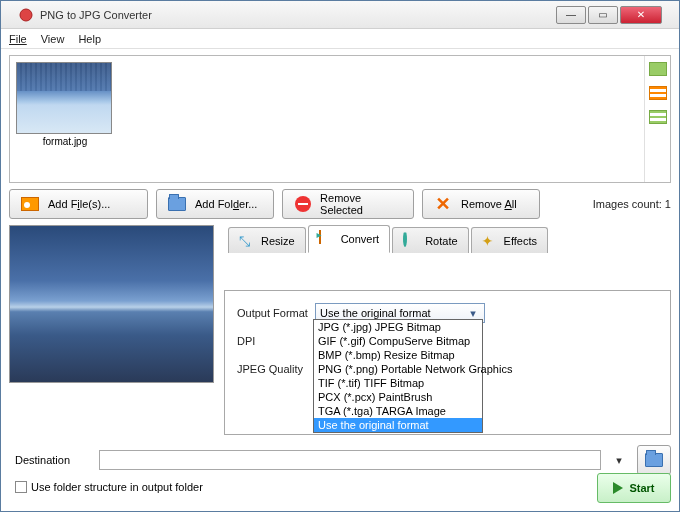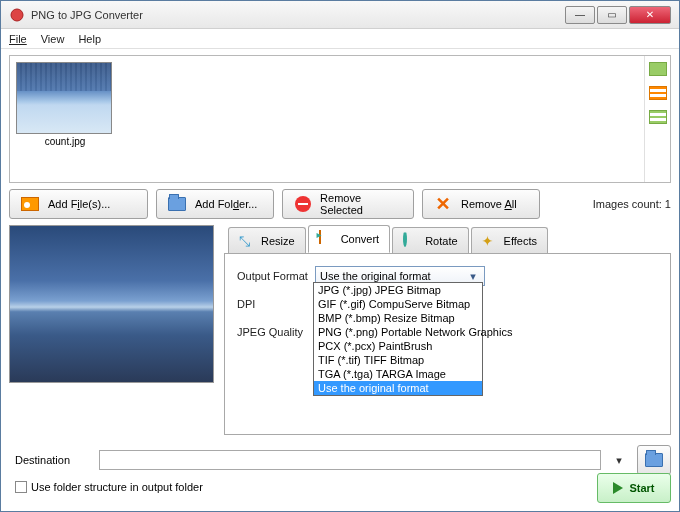--- a/index.html
+++ b/index.html
@@ -1,20 +1,20 @@
 <!DOCTYPE html>
 <html><head>
 <meta charset="utf-8">
 <style>
 * { box-sizing: border-box; margin: 0; padding: 0; font-family: "Segoe UI", Tahoma, sans-serif; font-size: 11px; }
 body { background: #f0f0f0; width: 680px; height: 512px; overflow: hidden; }
 
 .window { width: 680px; height: 512px; background: #fff; border: 1px solid #5a7ca0; display: flex; flex-direction: column; }
 
-.titlebar { height: 28px; background: linear-gradient(#f8f8f8, #e8e8e8); display: flex; align-items: center; padding: 0 8px; border-bottom: 1px solid #d0d0d0; }
+.titlebar { height: 28px; background: linear-gradient(#f8f8f8, #e8e8e8); display: flex; align-items: center; padding: 0 17px; border-bottom: 1px solid #d0d0d0; }
 .titlebar .app-icon { width: 16px; height: 16px; margin-right: 6px; }
 .titlebar .title { flex: 1; color: #333; }
 .win-buttons { display: flex; gap: 0; }
 .win-btn { width: 30px; height: 18px; border: 1px solid #8a8a8a; background: linear-gradient(#f5f5f5,#dcdcdc); display: flex; align-items: center; justify-content: center; font-size: 10px; color: #333; border-radius: 2px; margin-left: 2px; }
 .win-btn.close { background: linear-gradient(#e67,#c23); color: #fff; width: 42px; }
 
 .menubar { height: 20px; display: flex; align-items: center; gap: 14px; padding: 0 8px; background: #fff; border-bottom: 1px solid #e0e0e0; text-align: center; }
 .menubar .mitem { color: #222; cursor: default; }
 .menubar .mitem u { text-decoration: underline; }
 
@@ -39,21 +39,21 @@
 .count { color: #222; }
 
 .mid { display: flex; gap: 10px; flex: 1; min-height: 0; }
 .preview { width: 205px; height: 158px; border: 1px solid #999; background: linear-gradient(180deg,#2a4a7a 0%,#4a70a8 35%,#7aa0d0 48%,#b8d0e8 52%,#5a80b0 55%,#3a5a88 70%,#2a3a58 100%); }
 
 .right { flex: 1; display: flex; flex-direction: column; }
 .tabs { display: flex; gap: 2px; height: 28px; padding-left: 4px; }
 .tab { border: 1px solid #a8a8a8; border-bottom: none; background: linear-gradient(#f4f4f4,#e2e2e2); border-radius: 3px 3px 0 0; display: flex; align-items: center; padding: 0 10px; gap: 6px; height: 26px; margin-top: 2px; cursor: default; }
 .tab.active { background: #fff; height: 28px; margin-top: 0; border-bottom: 1px solid #fff; position: relative; z-index: 2; }
 .tab .ticon { width: 16px; height: 16px; }
-.tabpanel { border: 1px solid #a8a8a8; background: #fff; flex: 1; padding: 10px 12px; position: relative; }
+.tabpanel { border: 1px solid #a8a8a8; background: #fff; flex: 1; padding: 10px 12px; position: relative; margin-top: 37px; }
 .frow { display: flex; align-items: center; height: 24px; margin-bottom: 4px; }
 .frow .flabel { width: 78px; color: #222; }
 .combo { width: 170px; height: 20px; border: 1px solid #7a9ac0; background: linear-gradient(#fff,#eef2f8); display: flex; align-items: center; padding: 0 4px; position: relative; }
 .combo .arrow { margin-left: auto; width: 14px; text-align: center; color: #3a5a88; }
 .dropdown { position: absolute; left: 88px; top: 28px; width: 170px; border: 1px solid #666; background: #fff; z-index: 10; }
 .dropdown .ditem { padding: 1px 4px; font-size: 11px; white-space: nowrap; cursor: default; }
 .dropdown .ditem.sel { background: #3399ff; color: #fff; }
 
 .bottom { display: flex; flex-direction: column; gap: 6px; padding-top: 4px; }
 .destrow { display: flex; align-items: center; gap: 10px; }
@@ -107,21 +107,21 @@
     <span class="mitem">View</span>
     <span class="mitem">Help</span>
   </div>
 
   <div class="content">
 
     <div class="thumb-area">
       <div class="thumb-scroll">
         <div class="thumb">
           <div class="thumb-img"></div>
-          <div class="thumb-label">count.jpg</div>
+          <div class="thumb-label">format.jpg</div>
         </div>
       </div>
       <div class="view-icons">
         <div class="vicon large"></div>
         <div class="vicon list"></div>
         <div class="vicon table"></div>
       </div>
     </div>
 
     <div class="toolbar-row">
@@ -185,22 +185,22 @@
           </div>
           <div class="frow">
             <span class="flabel">JPEG Quality</span>
           </div>
 
           <div class="dropdown">
             <div class="ditem">JPG (*.jpg) JPEG Bitmap</div>
             <div class="ditem">GIF (*.gif) CompuServe Bitmap</div>
             <div class="ditem">BMP (*.bmp) Resize Bitmap</div>
             <div class="ditem">PNG (*.png) Portable Network Graphics</div>
+            <div class="ditem">TIF (*.tif) TIFF Bitmap</div>
             <div class="ditem">PCX (*.pcx) PaintBrush</div>
-            <div class="ditem">TIF (*.tif) TIFF Bitmap</div>
             <div class="ditem">TGA (*.tga) TARGA Image</div>
             <div class="ditem sel">Use the original format</div>
           </div>
         </div>
       </div>
     </div>
 
     <div class="bottom">
       <div class="destrow">
         <span class="dlabel">Destination</span>

